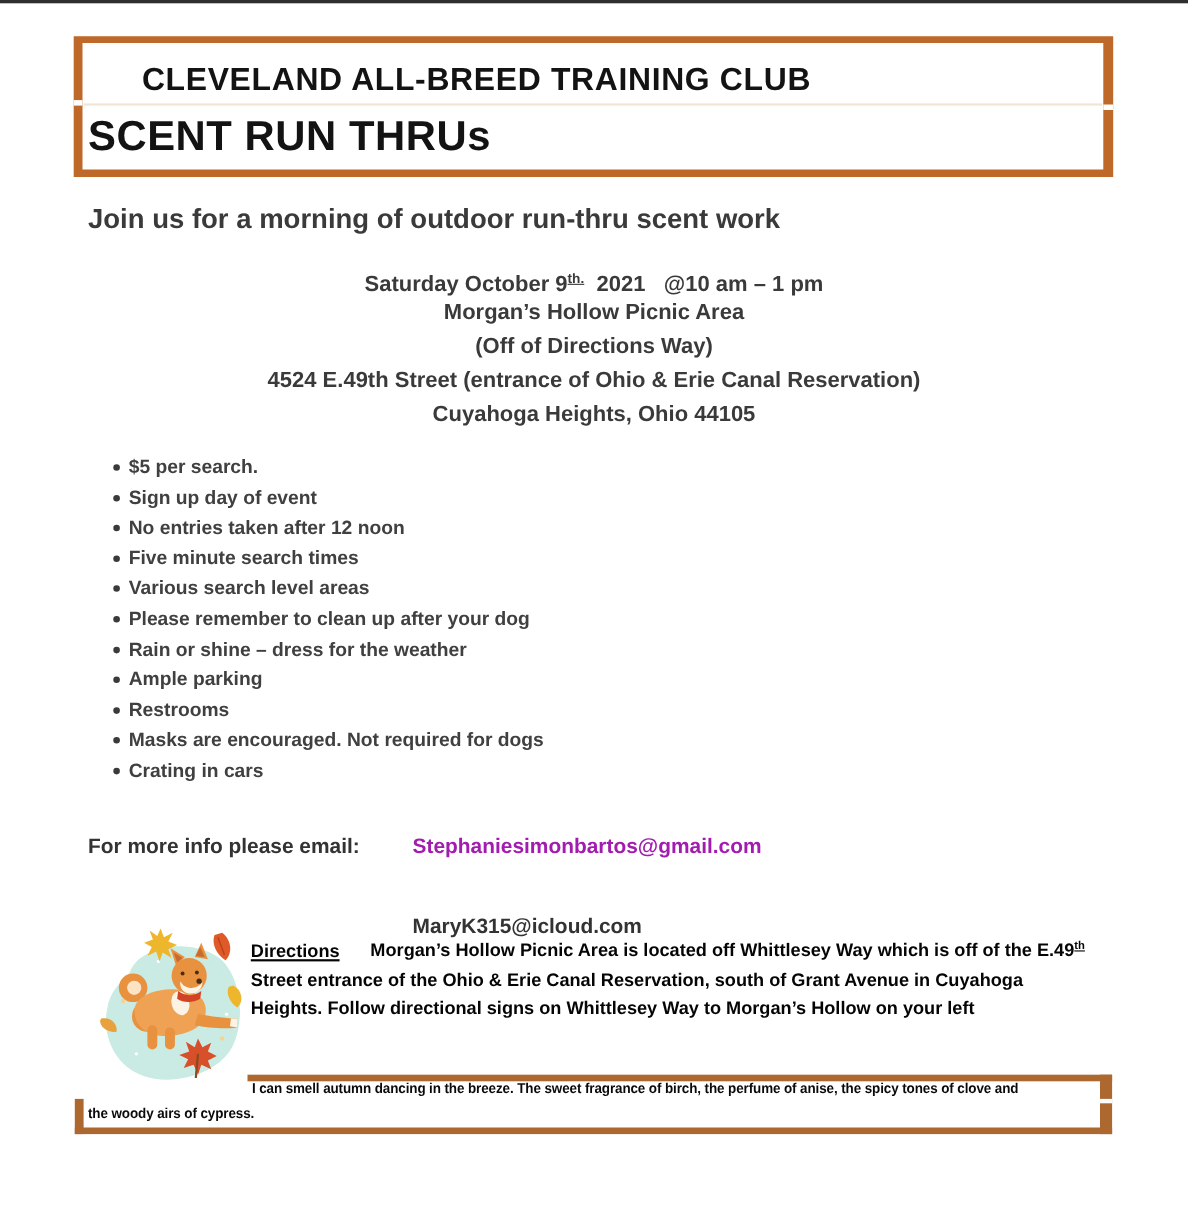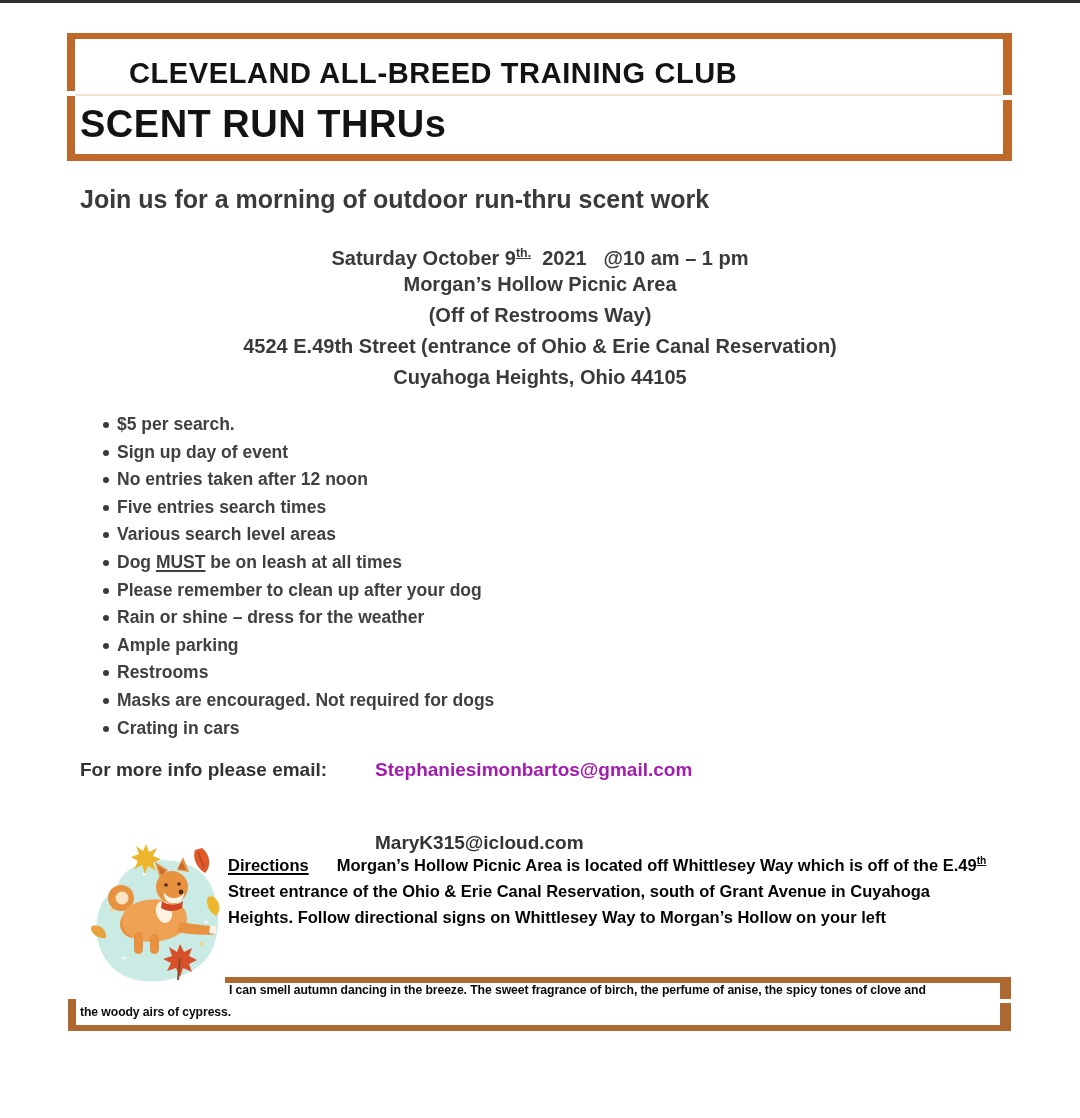--- a/index.html
+++ b/index.html
@@ -114,32 +114,31 @@
   <div class="abs notch notch-right"></div>
 
   <div class="abs club-title">CLEVELAND ALL-BREED TRAINING CLUB</div>
   <div class="abs event-title">SCENT RUN THRUs</div>
 
   <div class="abs intro">Join us for a morning of outdoor run-thru scent work</div>
 
   <div class="abs center-block">
     <div class="line"><span>Saturday October 9</span><sup class="sm">th.</sup><span>  2021   @10 am – 1 pm</span></div>
     <div class="line">Morgan’s Hollow Picnic Area</div>
-    <div class="line">(Off of Restrooms Way)</div>
+    <div class="line">(Off of Directions Way)</div>
     <div class="line">4524 E.49th Street (entrance of Ohio &amp; Erie Canal Reservation)</div>
     <div class="line">Cuyahoga Heights, Ohio 44105</div>
   </div>
 
   <ul class="abs bullets">
     <li><span>$5 per search.</span></li>
     <li><span>Sign up day of event</span></li>
     <li><span>No entries taken after 12 noon</span></li>
-    <li><span>Five entries search times</span></li>
+    <li><span>Five minute search times</span></li>
     <li><span>Various search level areas</span></li>
-    <li><span>Dog </span><span class="u">MUST</span><span> be on leash at all times</span></li>
     <li><span>Please remember to clean up after your dog</span></li>
     <li><span>Rain or shine – dress for the weather</span></li>
     <li><span>Ample parking</span></li>
     <li><span>Restrooms</span></li>
     <li><span>Masks are encouraged. Not required for dogs</span></li>
     <li><span>Crating in cars</span></li>
   </ul>
 
   <div class="abs contact-label">For more info please email:</div>
   <div class="abs contact-email-1">Stephaniesimonbartos@gmail.com</div>

